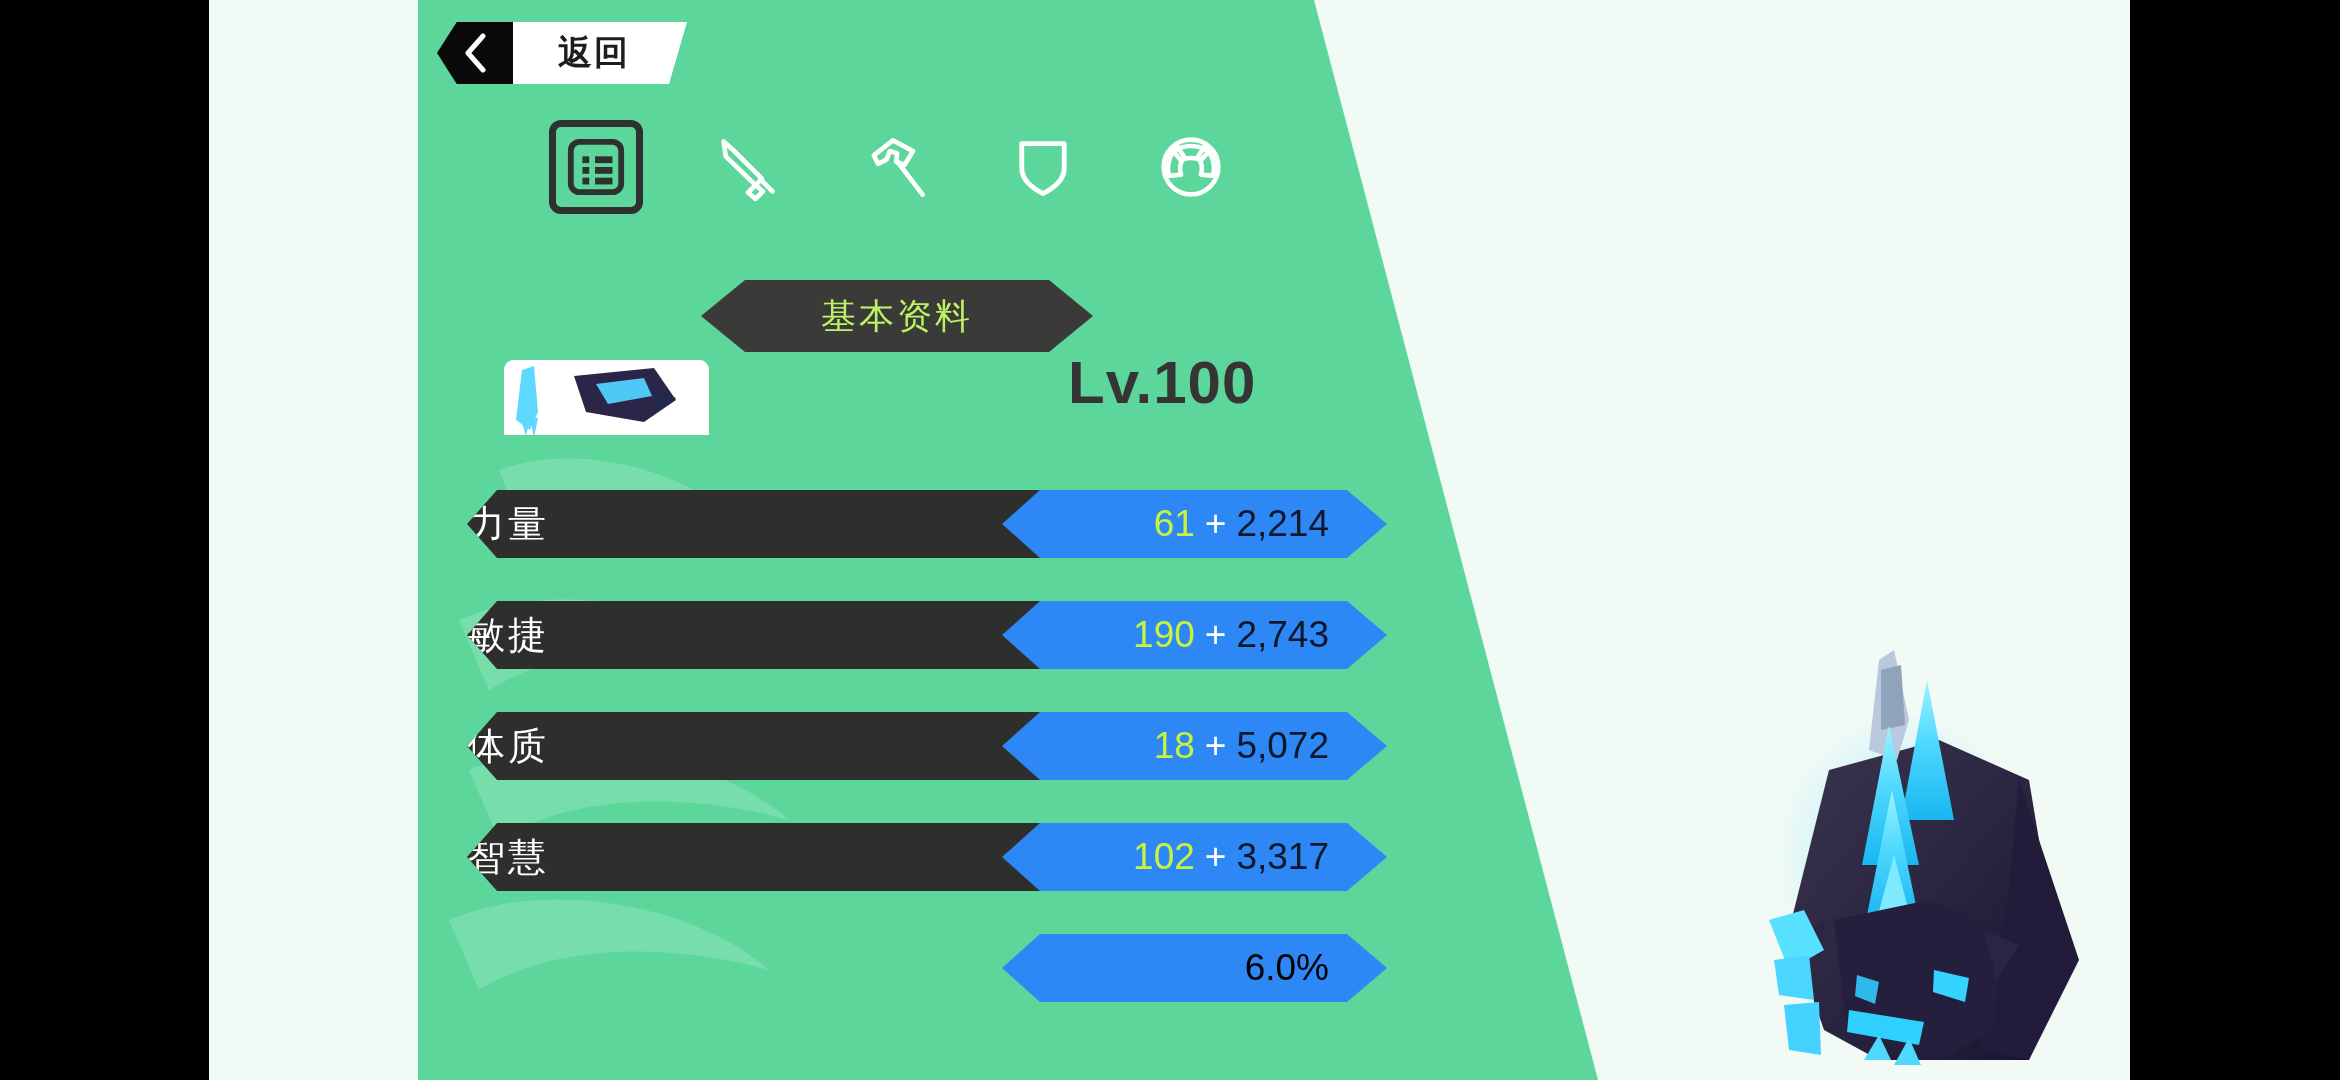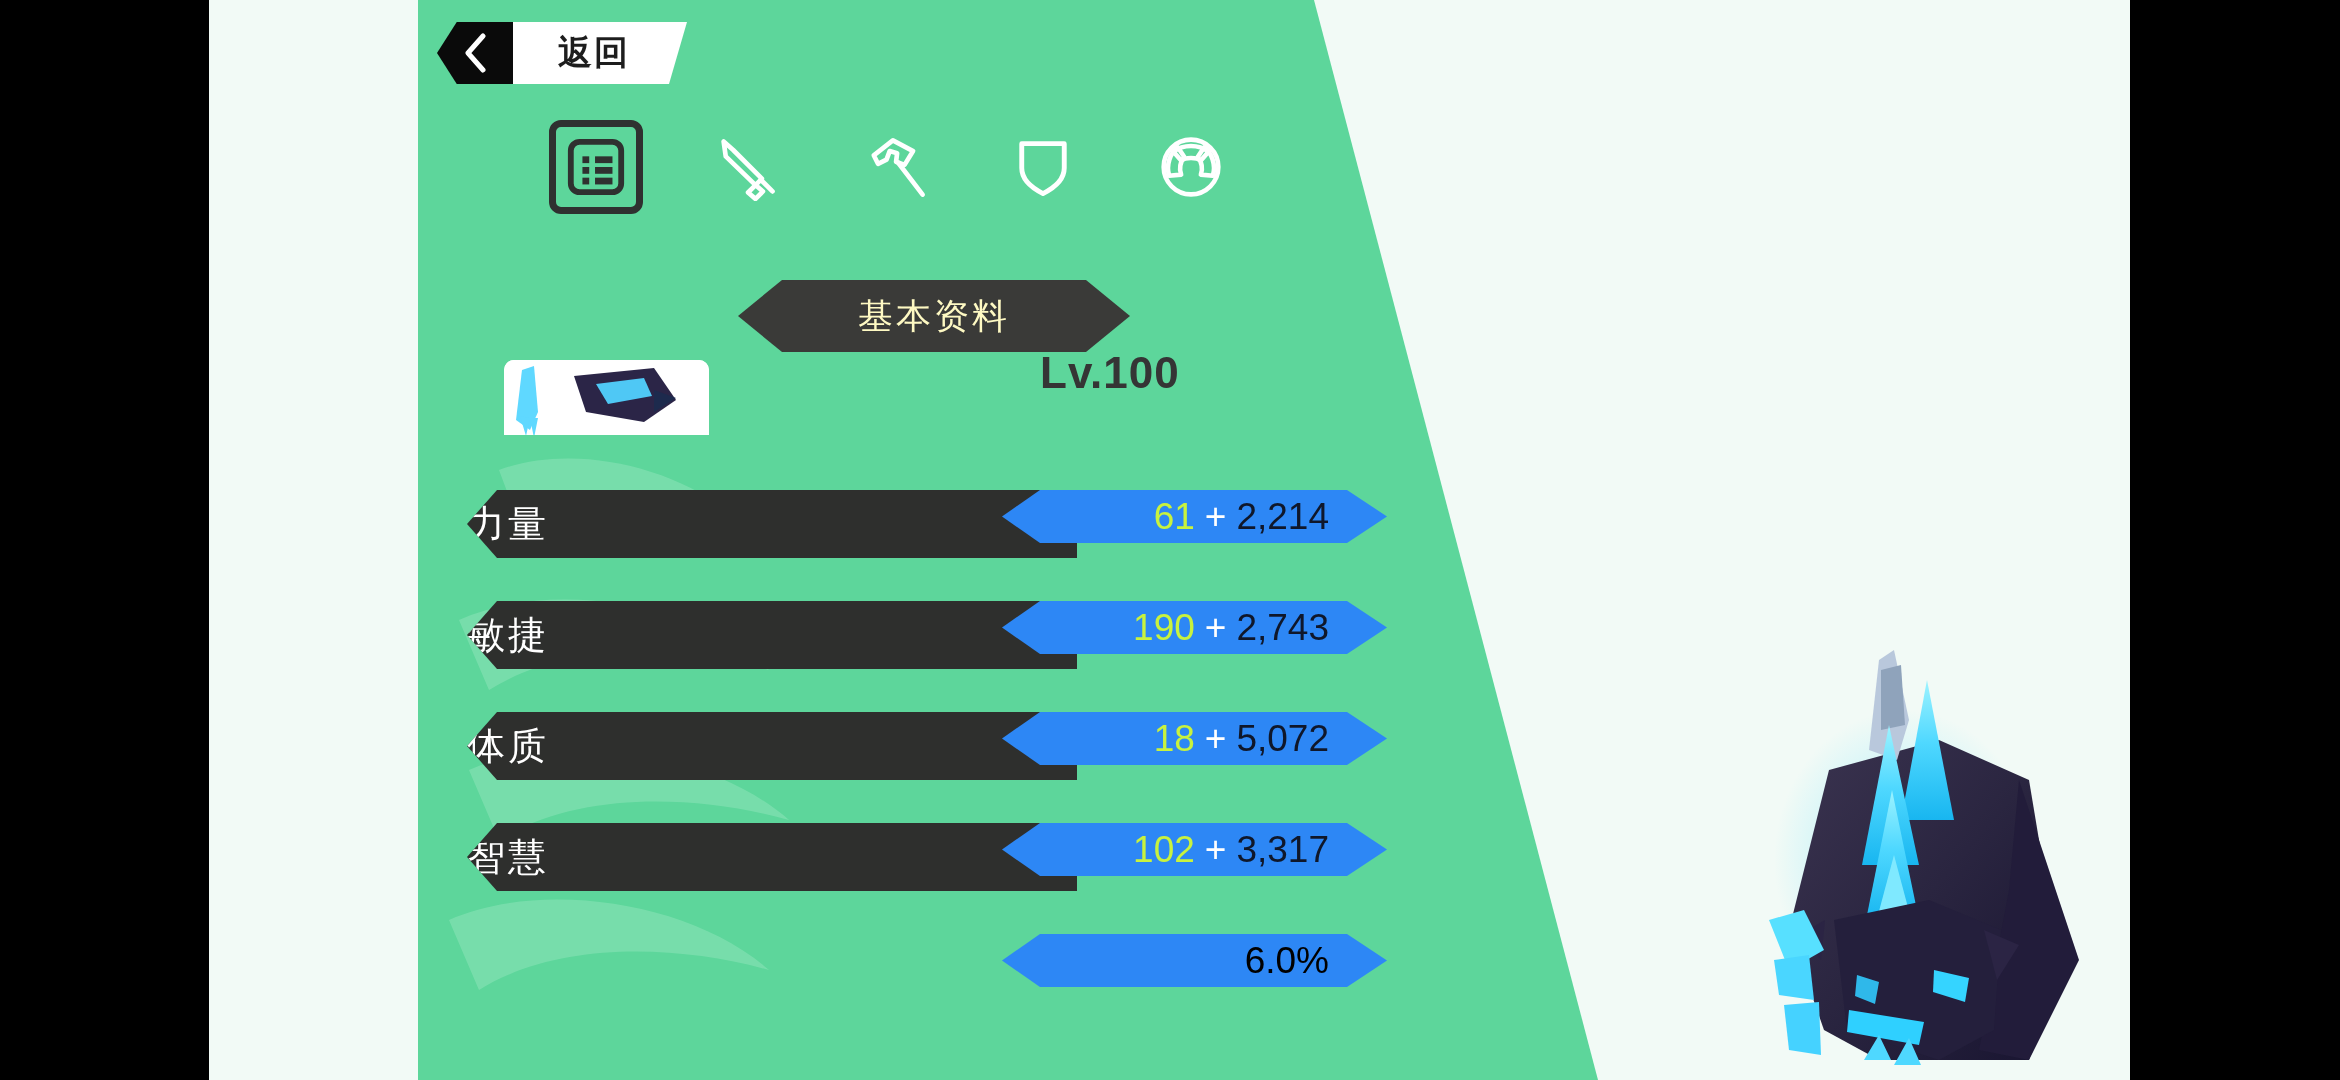--- a/index.html
+++ b/index.html
@@ -36,40 +36,40 @@
      display:flex;align-items:center;justify-content:center;
      clip-path:polygon(0 0,100% 0,calc(100% - 18px) 100%,0 100%);
      font-size:34px;font-weight:bold;color:#1d1d1d;letter-spacing:2px;}
 
   
   .icon-row{position:absolute;left:340px;top:120px;display:flex;align-items:center;gap:60px;z-index:12;}
   .icon-btn{width:88px;height:88px;display:flex;align-items:center;justify-content:center;}
   .icon-btn.active{border:7px solid #2f3130;border-radius:12px;width:94px;height:94px;box-sizing:border-box;}
 
   
-  .tab-banner{position:absolute;left:529px;top:280px;width:392px;height:72px;background:#3a3a38;
+  .tab-banner{position:absolute;left:492px;top:280px;width:392px;height:72px;background:#3a3a38;
      clip-path:polygon(44px 0,348px 0,392px 50%,348px 100%,44px 100%,0 50%);
      display:flex;align-items:center;justify-content:center;z-index:20;
-     font-size:35px;color:#fef9c3;letter-spacing:3px;}
+     font-size:35px;color:#bef264;letter-spacing:3px;}
 
   
   .pet-head{position:absolute;left:295px;top:300px;width:760px;height:135px;z-index:10;overflow:hidden;}
   .pet-thumb{position:absolute;left:0;top:60px;width:205px;height:88px;background:#fff;
      border-radius:10px;overflow:hidden;}
-  .pet-lv{position:absolute;left:536px;top:48px;font-size:44px;font-weight:bold;
+  .pet-lv{position:absolute;left:564px;top:48px;font-size:60px;font-weight:bold;
      color:#353535;letter-spacing:1px;}
 
   
   .stats{position:absolute;left:258px;top:490px;z-index:14;}
   .stat-row{position:relative;height:68px;margin-bottom:43px;width:900px;}
   .stat-left{position:absolute;left:0;top:0;height:68px;width:610px;background:#2e2f2d;
      clip-path:polygon(30px 0,100% 0,100% 100%,30px 100%,0 50%);
      display:flex;align-items:center;}
   .stat-name{font-size:38px;color:#fff;letter-spacing:3px;}
-  .stat-right{position:absolute;left:535px;top:0;height:53px;width:385px;background:#2d87f5;
+  .stat-right{position:absolute;left:535px;top:0;height:68px;width:385px;background:#2d87f5;
      clip-path:polygon(38px 0,345px 0,385px 50%,345px 100%,38px 100%,0 50%);
      display:flex;align-items:center;justify-content:flex-end;padding-right:58px;box-sizing:border-box;}
   .stat-base{font-size:37px;color:#c8f23e;font-weight:500;}
   .stat-plus{font-size:37px;color:#fff;margin:0 10px;}
   .stat-bonus{font-size:37px;color:#0f172a;}
   .stat-single{font-size:37px;color:#000000;}
 
   
   .creature{position:absolute;left:1520px;top:630px;width:400px;height:450px;z-index:8;}
 </style>

